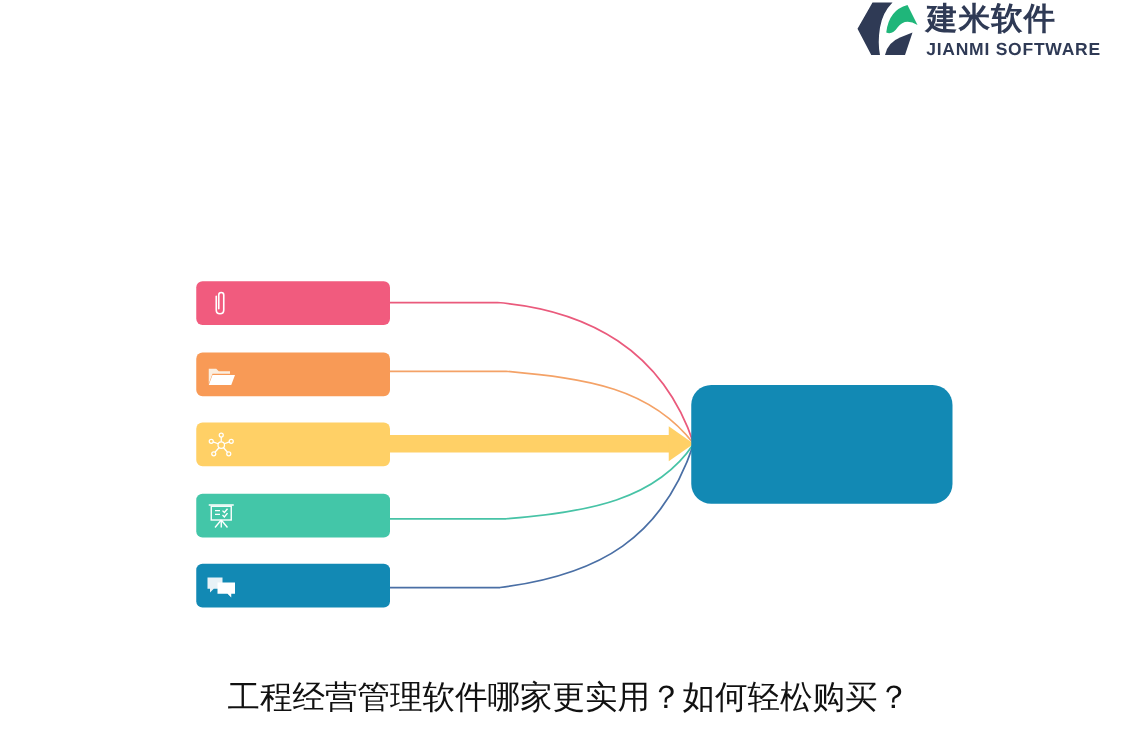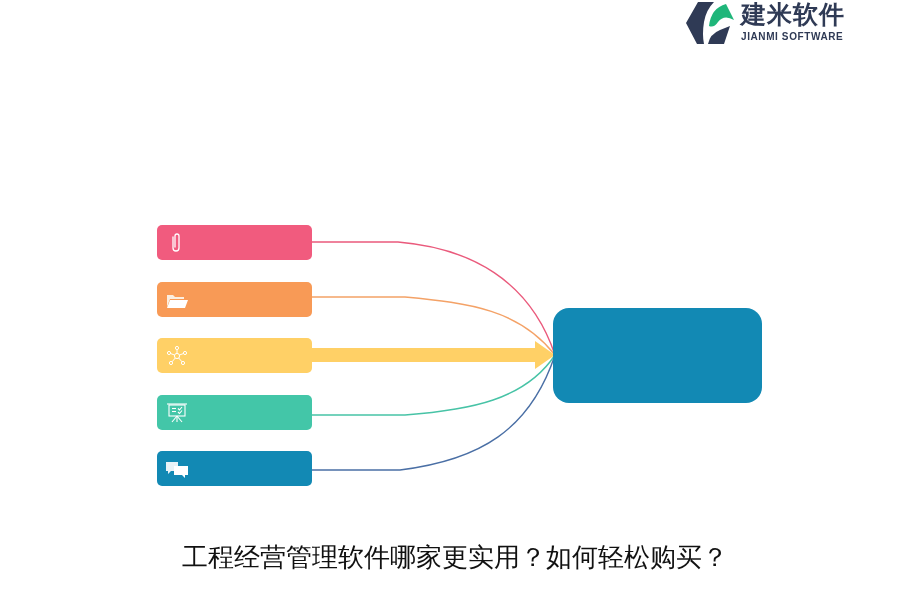--- a/index.html
+++ b/index.html
@@ -8,21 +8,21 @@
       font-family: "DejaVu Sans", sans-serif;
     }
     .logo { position: absolute; left: 684px; top: 0; width: 176px; height: 46px; }
     .logo-mark { position: absolute; left: 0; top: 0; width: 52px; height: 46px; }
     .logo-cn {
       position: absolute; left: 57px; top: -2px; font-size: 25px; font-weight: bold;
       color: #2f3a55; letter-spacing: 1px; white-space: nowrap;
       font-family: "DejaVu Sans", sans-serif;
     }
     .logo-en {
-      position: absolute; left: 57px; top: 31px; font-size: 10px; font-weight: bold;
+      position: absolute; left: 57px; top: 31px; font-size: 14px; font-weight: bold;
       color: #2f3a55; letter-spacing: 0.6px; white-space: nowrap;
       font-family: "Liberation Sans", sans-serif;
     }
     .diagram { position: absolute; left: 0; top: 0; width: 900px; height: 600px; }
     .item {
       position: absolute; left: 157px; width: 155px; height: 35px; border-radius: 5px;
       display: flex; align-items: center;
     }
     .item .icon { width: 26px; height: 22px; margin-left: 7px; display: block; }
     .target {

